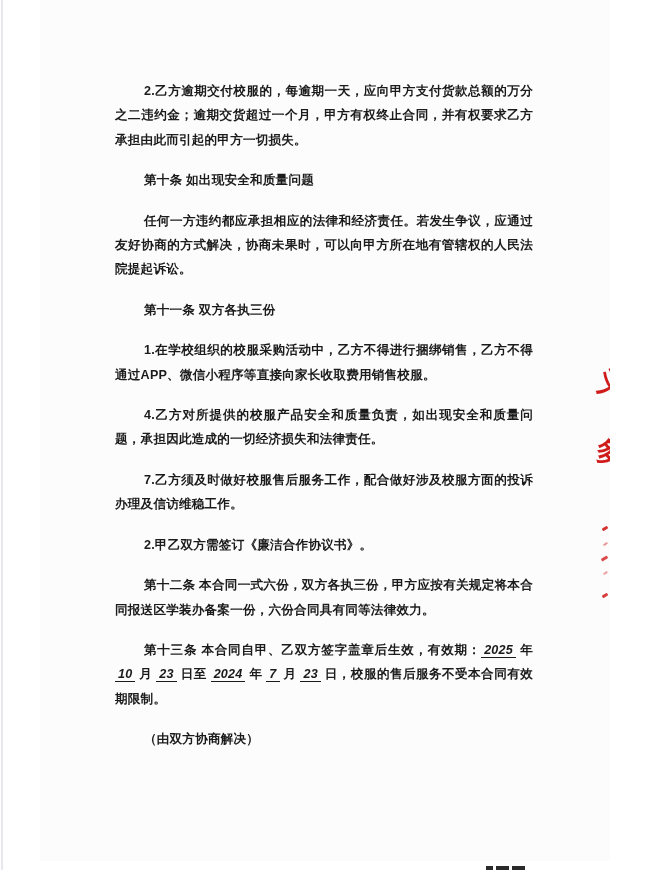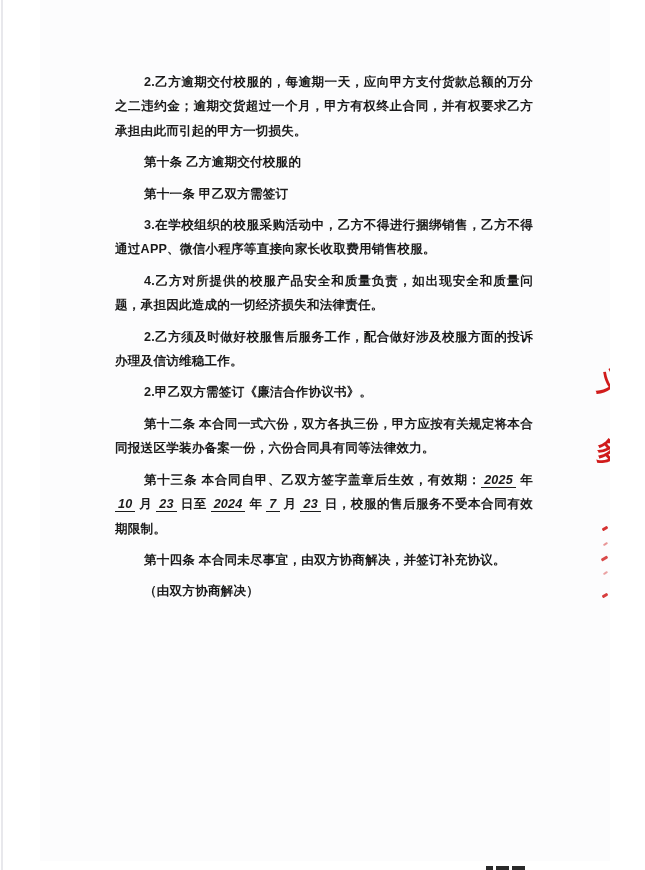--- a/index.html
+++ b/index.html
@@ -15,21 +15,21 @@
   .paper{
     position:absolute;left:40px;top:0;width:570px;height:861px;
     background:#fcfcfd;overflow:hidden;
   }
   .content{
     position:absolute;left:75px;top:63px;width:418px;
     color:#1b1b1b;font-size:12.6px;font-weight:bold;
     text-align:justify;
   }
   .para{
-    line-height:24.4px;margin:7px 0 7px 0;text-indent:2.3em;
+    line-height:24.4px;margin:16px 0 7px 0;text-indent:2.3em;
     letter-spacing:0.2px;
   }
   .para.tight{margin-bottom:2px;}
   .u{border-bottom:1.5px solid #1b1b1b;padding:0 3px;font-style:italic;}
   .red-mark{
     position:absolute;color:#d01b1b;font-weight:bold;line-height:1;
     font-family:"Liberation Sans","DejaVu Sans",sans-serif;
   }
   .mark1{left:557px;top:369px;font-size:27px;transform:rotate(8deg);}
   .mark2{left:556px;top:438px;font-size:26px;transform:rotate(4deg);}
@@ -51,29 +51,29 @@
   }
 </style>
 </head>
 <body>
 
 <div class="edge-line"></div>
 
 <div class="paper">
   <div class="content">
       <div class="para tight"><span>2.乙方逾期交付校服的，每逾期一天，应向甲方支付货款总额的万分之二违约金；逾期交货超过一个月，甲方有权终止合同，并有权要求乙方承担由此而引起的甲方一切损失。</span></div>
-      <div class="para"><span>第十条  乙方逾期交付校服的</span></div>
-      <div class="para"><span>第十一条  甲乙双方需签订</span></div>
-      <div class="para"><span>3.在学校组织的校服采购活动中，乙方不得进行捆绑销售，乙方不得通过APP、微信小程序等直接向家长收取费用销售校服。</span></div>
+      <div class="para"><span>第十条  如出现安全和质量问题</span></div>
+      <div class="para tight"><span>任何一方违约都应承担相应的法律和经济责任。若发生争议，应通过友好协商的方式解决，协商未果时，可以向甲方所在地有管辖权的人民法院提起诉讼。</span></div>
+      <div class="para"><span>第十一条  双方各执三份</span></div>
+      <div class="para"><span>1.在学校组织的校服采购活动中，乙方不得进行捆绑销售，乙方不得通过APP、微信小程序等直接向家长收取费用销售校服。</span></div>
       <div class="para"><span>4.乙方对所提供的校服产品安全和质量负责，如出现安全和质量问题，承担因此造成的一切经济损失和法律责任。</span></div>
-      <div class="para"><span>2.乙方须及时做好校服售后服务工作，配合做好涉及校服方面的投诉办理及信访维稳工作。</span></div>
+      <div class="para"><span>7.乙方须及时做好校服售后服务工作，配合做好涉及校服方面的投诉办理及信访维稳工作。</span></div>
       <div class="para"><span>2.甲乙双方需签订《廉洁合作协议书》。</span></div>
       <div class="para"><span>第十二条  本合同一式六份，双方各执三份，甲方应按有关规定将本合同报送区学装办备案一份，六份合同具有同等法律效力。</span></div>
       <div class="para"><span>第十三条  本合同自甲、乙双方签字盖章后生效，有效期：</span><span class="u">2025</span><span> 年 </span><span class="u">10</span><span> 月 </span><span class="u">23</span><span> 日至 </span><span class="u">2024</span><span> 年 </span><span class="u">7</span><span> 月 </span><span class="u">23</span><span> 日，校服的售后服务不受本合同有效期限制。</span></div>
-      <div class="para tight"><span>第十四条  本合同未尽事宜，由双方协商解决，并签订补充协议。</span></div>
       <div class="para"><span>（由双方协商解决）</span></div>
     </div>
 
   <span class="red-mark mark1">义</span>
   <span class="red-mark mark2">多</span>
 
   <div class="stroke s1"></div>
   <div class="stroke s2"></div>
   <div class="stroke s3"></div>
   <div class="stroke s4"></div>

